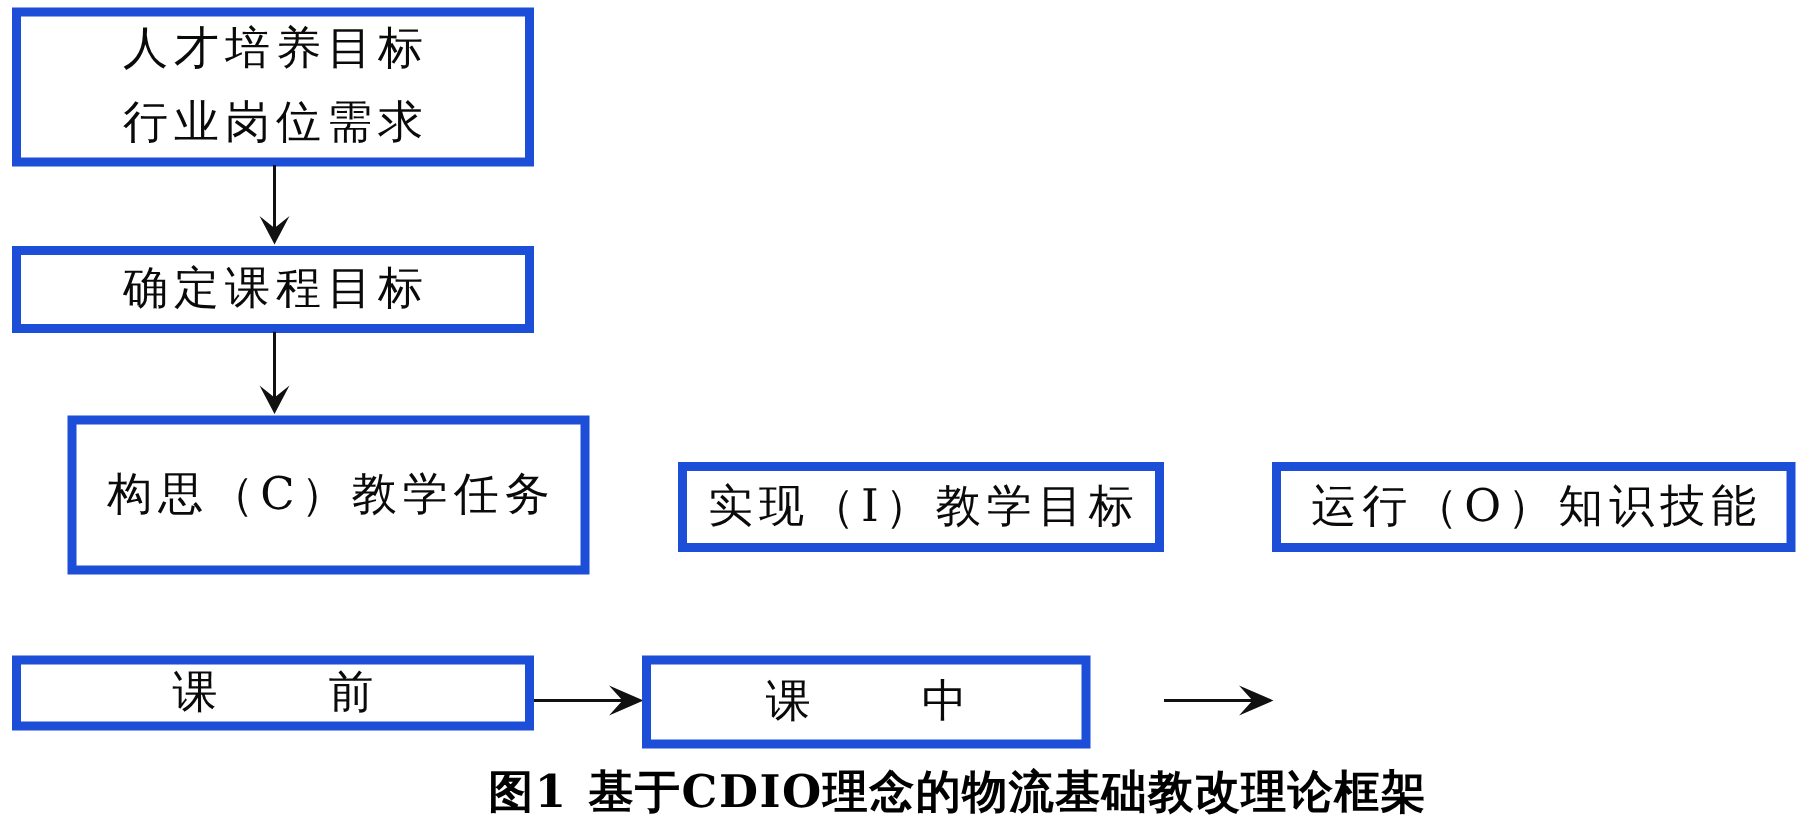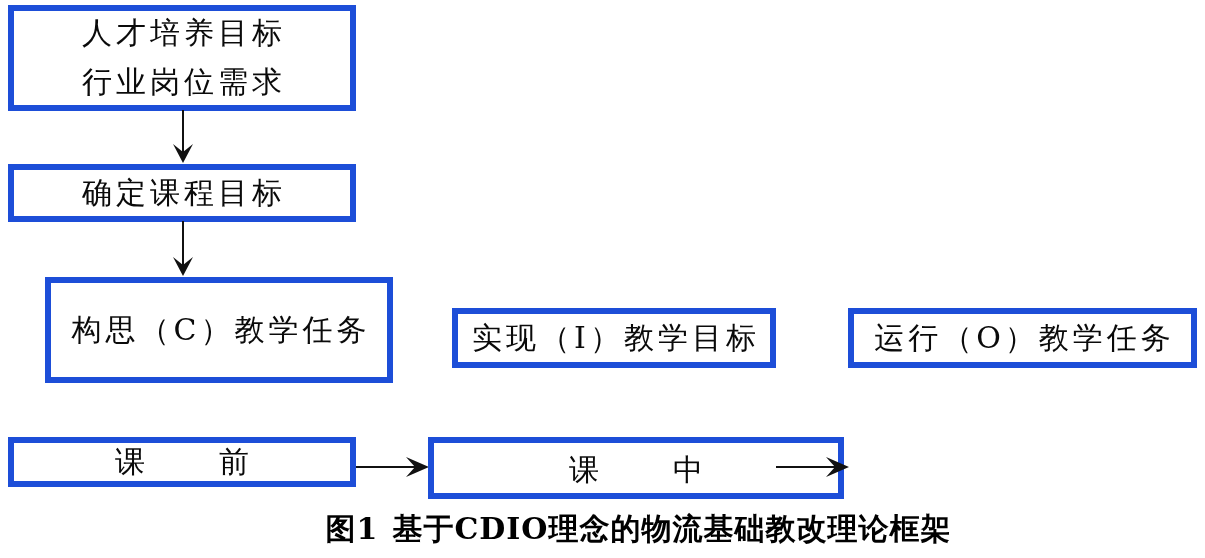--- a/index.html
+++ b/index.html
@@ -42,21 +42,21 @@
   .box.two-line .line {
     line-height: 1.62;
   }
   
   #box-talent        { left: 8px;   top: 5px;   width: 348px; height: 106px; }
   #box-course-goal   { left: 8px;   top: 164px; width: 348px; height: 58px;  }
   #box-conceive      { left: 8px;   top: 277px; width: 348px; height: 106px; margin-left: 37px; }
   #box-implement     { left: 412px; top: 308px; width: 324px; height: 60px; margin-left: 40px;  }
   #box-operate       { left: 848px; top: 308px; width: 349px; height: 60px;  }
   #box-before-class  { left: 8px;   top: 437px; width: 348px; height: 50px;  }
-  #box-during-class  { left: 428px; top: 437px; width: 416px; height: 62px; justify-content: flex-end;  }
+  #box-during-class  { left: 428px; top: 437px; width: 299px; height: 62px;  }
   #box-after-class   { left: 848px; top: 437px; width: 349px; height: 62px;  }
 
   .box.phase .line {
     letter-spacing: 22px;
     text-indent: 22px;
   }
 
   
   .v-arrow, .h-arrow {
     position: absolute;
@@ -115,21 +115,21 @@
 
   <div class="box two-line" id="box-conceive">
     <span class="line">构思（C）教学任务</span>
   </div>
 
   <div class="box" id="box-implement">
     <span class="line">实现（I）教学目标</span>
   </div>
 
   <div class="box" id="box-operate">
-    <span class="line">运行（O）教学任务</span>
+    <span class="line">运行（O）知识技能</span>
   </div>
 
   <div class="box phase" id="box-before-class">
     <span class="line">课　前</span>
   </div>
 
   <div class="h-arrow" id="arrow-before-to-during">
     <svg width="74" height="30" viewBox="0 0 74 30" xmlns="http://www.w3.org/2000/svg">
       <line x1="0" y1="15" x2="64" y2="15" stroke="#111111" stroke-width="2"></line>
       <path d="M50 5 L73 15 L50 25 L59 15 Z" fill="#111111"></path>

